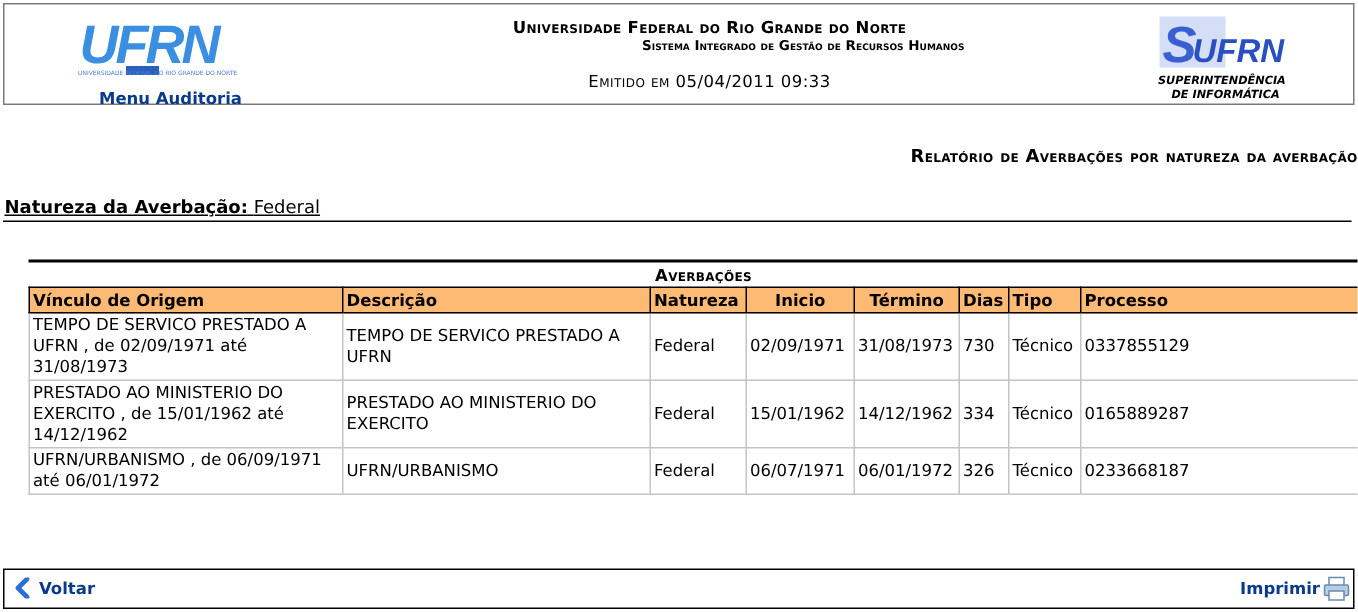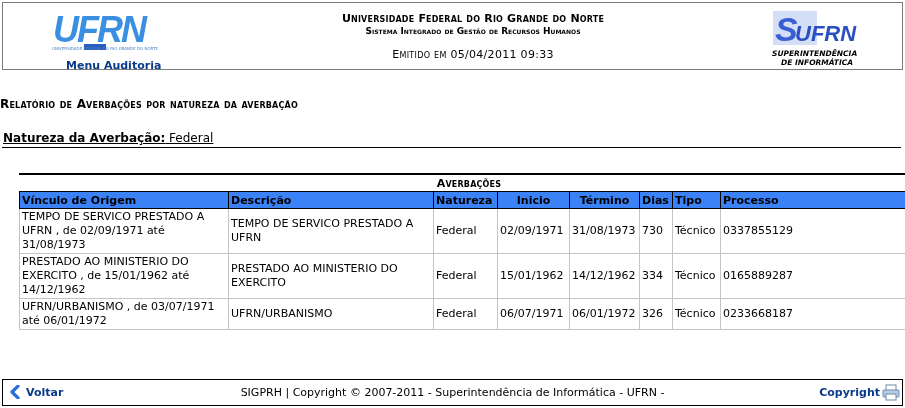--- a/index.html
+++ b/index.html
@@ -2,30 +2,30 @@
 <html><head>
 <meta charset="utf-8">
 <style>
   html, body { margin:0; padding:0; background:#fff; }
   body { width:905px; height:408px; position:relative; font-family:"DejaVu Sans", sans-serif; font-size:11px; color:#000; overflow:hidden; }
   .hdr { position:absolute; left:2px; top:2px; width:899px; height:66px; border:1px solid #7a7a7a; }
   .logo-ufrn { position:absolute; left:48px; top:9px; width:110px; height:40px; }
   .menu-aud { position:absolute; left:63px; top:56px; font-size:11px; font-weight:bold; color:#0a3a8a; text-decoration:none; }
   .hdr-center { position:absolute; left:300px; top:9px; width:340px; text-align:center; }
   .uni { font-size:11px; font-weight:bold; font-variant:small-caps; letter-spacing:0.2px; }
-  .sis { font-size:9px; font-weight:bold; font-variant:small-caps; margin-top:1px; }
+  .sis { font-size:9px; font-weight:bold; font-variant:small-caps; margin-top:1px;text-align:right; }
   .emit { font-size:11px; font-variant:small-caps; margin-top:12px; letter-spacing:0.3px; }
   .logo-si { position:absolute; left:768px; top:6px; width:96px; height:58px; }
-  .title { position:absolute; left:0; top:97px; width:905px; text-align:left; font-size:12px; font-weight:bold; font-variant:small-caps; letter-spacing:0.2px; }
+  .title { position:absolute; left:0; top:97px; width:905px; text-align:right; font-size:12px; font-weight:bold; font-variant:small-caps; letter-spacing:0.2px; }
   .nat { position:absolute; left:3px; top:131px; font-size:12px;text-decoration:underline; }
   .nat b { font-weight:bold; }
   .nat-line { position:absolute; left:2px; top:147px; width:899px; height:1px; background:#000; }
   table.av { position:absolute; left:19px; top:173px; width:900px; border-collapse:collapse; table-layout:fixed; }
   table.av caption { border-top:2px solid #000; font-size:11px; font-weight:bold; font-variant:small-caps; text-align:center; padding:2px 0 1px; letter-spacing:0.2px; }
-  table.av th { background:#3b82f6; border:1px solid #000; border-bottom:1px solid #000; font-size:11px; font-weight:bold; padding:1px 2px; height:14px; text-align:left; white-space:nowrap; }
+  table.av th { background:#fdba74; border:1px solid #000; border-bottom:1px solid #000; font-size:11px; font-weight:bold; padding:1px 2px; height:14px; text-align:left; white-space:nowrap; }
   table.av td { border:1px solid #c4c4c4; font-size:11px; padding:1px 2px; vertical-align:middle; line-height:14px; }
   .r { text-align:left; }
   .c { text-align:center !important; }
   .footer { position:absolute; left:2px; top:379px; width:899px; height:25px; border:1px solid #000; }
   .voltar { position:absolute; left:6px; top:5px; font-size:11px; font-weight:bold; color:#0a3a8a; display:flex; align-items:center; gap:5px; cursor:pointer; }
   .copy { position:absolute; left:0; width:899px; top:6px; text-align:center; font-size:11px; }
   .imprimir { position:absolute; right:2px; top:4px; font-size:11px; font-weight:bold; color:#0a3a8a; display:flex; align-items:center; gap:2px; cursor:pointer; }
 </style>
 </head>
 <body>
@@ -98,41 +98,40 @@
       <td>PRESTADO AO MINISTERIO DO EXERCITO , de 15/01/1962 até 14/12/1962</td>
       <td>PRESTADO AO MINISTERIO DO EXERCITO</td>
       <td>Federal</td>
       <td>15/01/1962</td>
       <td>14/12/1962</td>
       <td class="r">334</td>
       <td>Técnico</td>
       <td class="r">0165889287</td>
     </tr>
     <tr>
-      <td>UFRN/URBANISMO , de 03/07/1971 até 06/01/1972</td>
+      <td>UFRN/URBANISMO , de 06/09/1971 até 06/01/1972</td>
       <td>UFRN/URBANISMO</td>
       <td>Federal</td>
       <td>06/07/1971</td>
       <td>06/01/1972</td>
       <td class="r">326</td>
       <td>Técnico</td>
       <td class="r">0233668187</td>
     </tr>
   </tbody>
 </table>
 
 <div class="footer">
   <div class="voltar">
     <svg width="12" height="14" viewBox="0 0 12 14">
       <path d="M9 1 L3 7 L9 13" stroke="#2a6fd8" stroke-width="3.2" fill="none" stroke-linejoin="round" stroke-linecap="round"></path>
     </svg>
     <span>Voltar</span>
   </div>
-  <div class="copy">SIGPRH | Copyright © 2007-2011 - Superintendência de Informática - UFRN -</div>
   <div class="imprimir">
-    <span>Copyright</span>
+    <span>Imprimir</span>
     <svg width="18" height="17" viewBox="0 0 18 17">
       <rect x="4" y="1" width="10" height="6" fill="#fff" stroke="#6a8ab0"></rect>
       <rect x="1" y="6" width="16" height="7" rx="1" fill="#b8cce4" stroke="#6a8ab0"></rect>
       <rect x="4" y="10" width="10" height="6" fill="#fff" stroke="#6a8ab0"></rect>
     </svg>
   </div>
 </div>
 
 </body></html>

